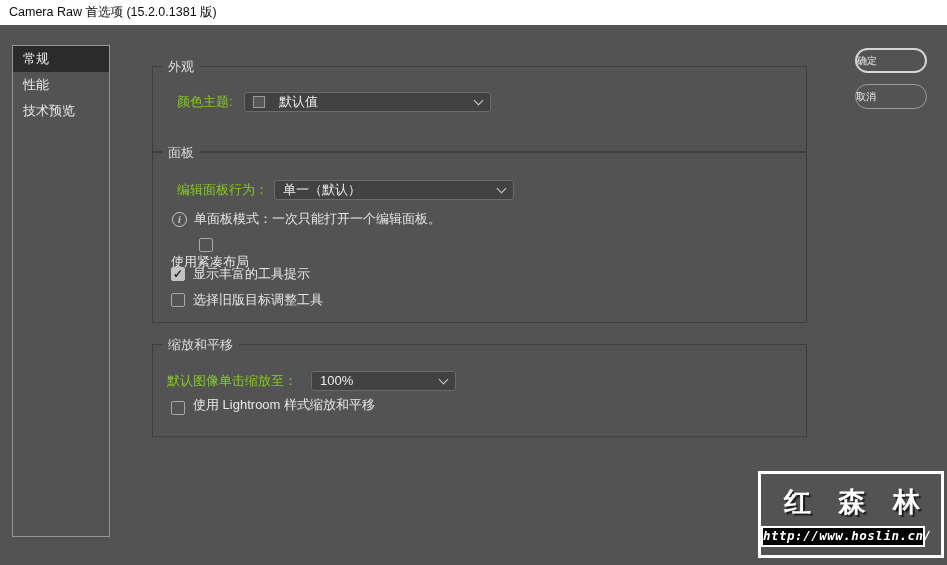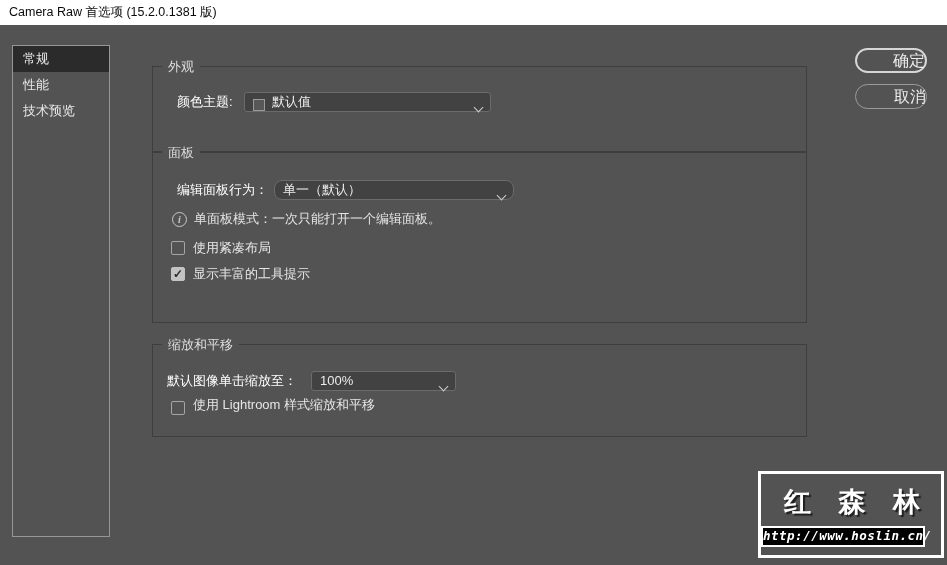--- a/index.html
+++ b/index.html
@@ -19,25 +19,25 @@
   .side-item.selected { background:#2b2b2b; }
 
   
   .fieldset { position:absolute; left:152px; width:655px; border:1px solid #3e3e3e; }
   .legend { position:absolute; top:-9px; left:9px; background:#535353; padding:0 6px; font-size:13px; color:#dedede; }
   .fs-appearance { top:41px; height:86px; }
   .fs-panels     { top:127px; height:171px; }
   .fs-zoom       { top:319px; height:93px; }
   .fs-keyboard   { top:435px; height:60px; }
 
-  .flabel { position:absolute; height:20px; line-height:20px; color:#ffffff; }
+  .flabel { position:absolute; height:20px; line-height:20px; color:#84cc16; }
 
   
   .dropdown { position:absolute; height:20px; background:#424242; border:1px solid #6b6b6b; border-radius:3px;
-              display:flex; align-items:flex-end; padding:0 8px; cursor:default; }
+              display:flex; align-items:center; padding:0 8px; cursor:default;gap:7px; }
   .dd-text { font-size:13px; color:#ececec; line-height:18px; white-space:nowrap; }
   .chev { width:7px; height:7px; border-right:1.6px solid #cfcfcf; border-bottom:1.6px solid #cfcfcf;
           transform:rotate(45deg); margin-left:auto; margin-top:-4px; flex:none; }
   .swatch { width:12px; height:12px; border:1px solid #9a9a9a; background:#575757; margin-right:7px; flex:none; }
 
   
   .info-icon { position:absolute; width:15px; height:15px; border:1px solid #c9c9c9; border-radius:50%;
                color:#c9c9c9; font-size:10px; line-height:14px; text-align:center; font-family:"Liberation Serif", serif; font-style:italic; font-weight:bold; }
   .info-text { position:absolute; height:16px; line-height:16px; color:#e4e4e4; }
 
@@ -45,21 +45,21 @@
   .cb-row { position:absolute; height:20px; display:flex; align-items:center; cursor:default; }
   .cb { width:14px; height:14px; border:1px solid #a6a6a6; border-radius:2px; margin-right:8px; flex:none;
         display:flex; align-items:center; justify-content:center; background:transparent; }
   .cb .check { display:none; color:#2b2b2b; font-size:12px; font-weight:bold; line-height:12px; }
   .cb.checked { background:#c3c3c3; border-color:#c3c3c3; }
   .cb.checked .check { display:block; }
   .cb-label { line-height:20px; color:#e6e6e6; white-space:nowrap; }
 
   
   .btn { position:absolute; right:20px; width:72px; height:25px; border-radius:13px; background:transparent;
-         color:#ececec; font-size:16px; text-align:right; line-height:22px; cursor:default;
+         color:#ececec; font-size:10px; text-align:left; line-height:22px; cursor:default;
          font-family:"Liberation Sans", sans-serif; }
   .btn-ok { top:23px; border:2px solid #d6d6d6; }
   .btn-cancel { top:59px; border:1px solid #9b9b9b; line-height:23px; }
 
   
   .watermark { position:absolute; left:758px; top:446px; width:186px; height:87px; border:3px solid #ffffff; z-index:5; }
   .wm-name { margin-top:10px; text-align:center; padding-left:12px; font-size:27px; font-weight:bold;
              letter-spacing:10px; color:#ffffff; text-shadow:2px 2px 1px #1f1f1f; white-space:nowrap; }
   .wm-urlbox { position:absolute; left:0; top:52px; width:164px; height:21px; background:#000000;
                border:2px solid #ffffff; color:#ffffff; text-align:center;
@@ -97,36 +97,40 @@
       <div class="dropdown" style="left:91px; top:25px; width:247px;">
         <span class="swatch"></span>
         <span class="dd-text">默认值</span>
         <span class="chev"></span>
       </div>
     </div>
 
     <div class="fieldset fs-panels">
       <div class="legend">面板</div>
       <div class="flabel" style="left:24px; top:27px;">编辑面板行为：</div>
-      <div class="dropdown" style="left:121px; top:27px; width:240px;border-radius:8px;">
+      <div class="dropdown" style="left:121px; top:27px; width:240px;">
         <span class="dd-text">单一（默认）</span>
         <span class="chev"></span>
       </div>
       <div class="info-icon" style="left:19px; top:59px;">i</div>
       <div class="info-text" style="left:41px; top:58px;text-align:center;">单面板模式：一次只能打开一个编辑面板。</div>
 
-      <div class="cb-row" style="left:18px; top:85px;">
+      <div class="cb-row" style="left:18px; top:85px;flex-direction:column;">
         <span class="cb"></span>
         <span class="cb-label">使用紧凑布局</span>
       </div>
       <div class="cb-row" style="left:18px; top:111px;">
         <span class="cb checked">
             <span class="check">✓</span>
           </span>
         <span class="cb-label">显示丰富的工具提示</span>
+      </div>
+      <div class="cb-row" style="left:18px; top:137px;">
+        <span class="cb"></span>
+        <span class="cb-label">选择旧版目标调整工具</span>
       </div>
     </div>
 
     <div class="fieldset fs-zoom">
       <div class="legend">缩放和平移</div>
       <div class="flabel" style="left:14px; top:26px;">默认图像单击缩放至：</div>
       <div class="dropdown" style="left:158px; top:26px; width:145px;">
         <span class="dd-text">100%</span>
         <span class="chev"></span>
       </div>

